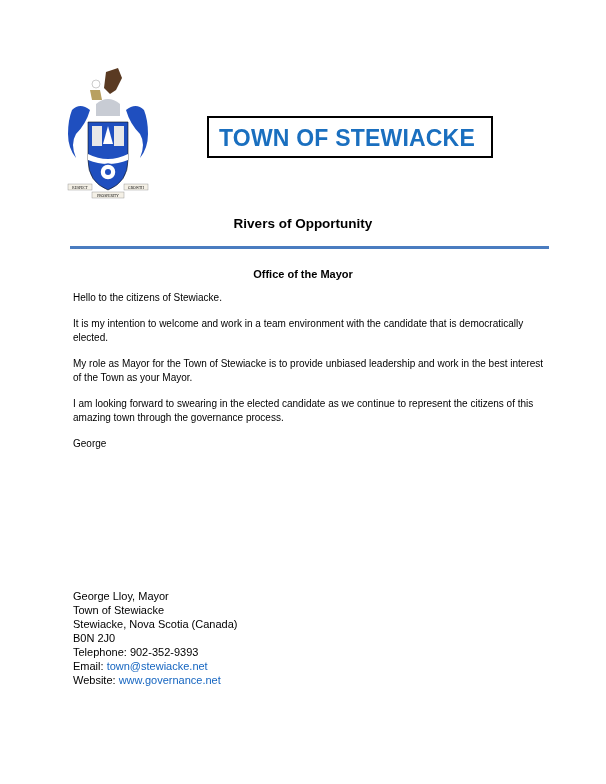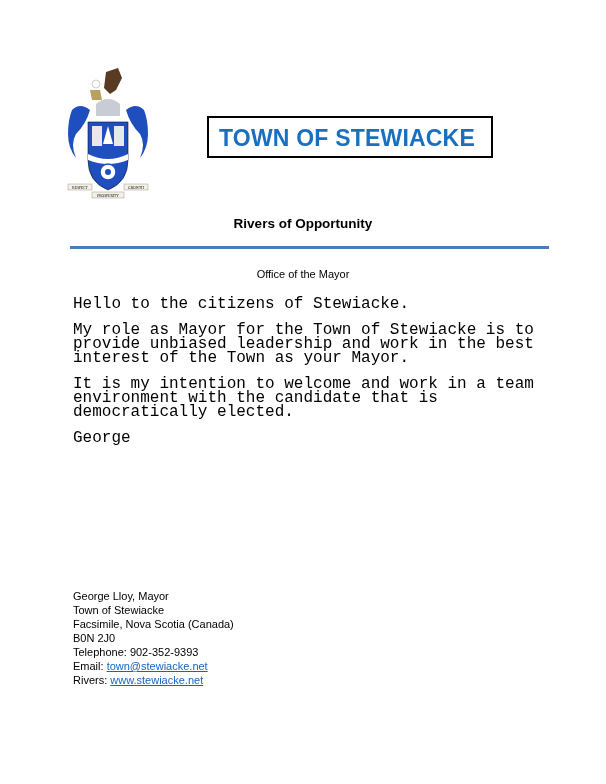--- a/index.html
+++ b/index.html
@@ -2,26 +2,26 @@
 <html><head>
 <meta charset="utf-8">
 <style>
   html,body{margin:0;padding:0;background:#fff;}
   body{width:606px;height:784px;position:relative;overflow:hidden;font-family:"Liberation Sans",sans-serif;color:#000;}
   .crest{position:absolute;left:66px;top:64px;width:84px;height:140px;}
   .title-box{position:absolute;left:207px;top:116px;width:286px;height:42px;border:2px solid #000;box-sizing:border-box;}
   .title-box span{position:absolute;left:10px;top:7px;font-size:23px;font-weight:bold;color:#1a6fbf;letter-spacing:0.2px;}
   .motto{position:absolute;left:0;width:606px;top:216px;text-align:center;font-size:13.5px;font-weight:bold;}
   .rule{position:absolute;left:70px;top:246px;width:479px;height:3px;background:#4a7cc0;}
-  .office{position:absolute;left:0;width:606px;top:268px;text-align:center;font-size:11px;font-weight:normal;}
-  .body-text{position:absolute;left:73px;top:297px;width:480px;font-size:16px;line-height:14px;font-family:Liberation Mono, monospace;}
+  .office{position:absolute;left:0;width:606px;top:268px;text-align:center;font-size:11px;font-weight:bold;}
+  .body-text{position:absolute;left:73px;top:291px;width:480px;font-size:10px;line-height:14px;}
   .body-text p{margin:0 0 12px 0;}
   .sig{position:absolute;left:73px;top:561px;font-size:11px;line-height:14px;}
   .sig div{margin:0;}
-  .link{color:#1565c0;text-decoration:underline;}
+  .link{color:#1565c0;}
 </style>
 </head>
 <body>
 
 <div class="crest">
   <svg width="84" height="140" viewBox="0 0 84 140">
 
     <path d="M40 8 L52 4 L56 14 L50 26 L44 30 L38 24 Z" fill="#5a3a22"></path>
     <circle cx="30" cy="20" r="4" fill="#fff" stroke="#999" stroke-width="0.5"></circle>
     <path d="M24 26 L34 26 L36 36 L26 36 Z" fill="#b8a060"></path>
@@ -50,26 +50,27 @@
 <div class="title-box">
   <span>TOWN OF STEWIACKE</span>
 </div>
 
 <div class="motto">Rivers of Opportunity</div>
 <div class="rule"></div>
 <div class="office">Office of the Mayor</div>
 
 <div class="body-text">
   <p>Hello to the citizens of Stewiacke.</p>
+  <p>It is my intention to welcome and work in a team environment with the candidate that is democratically elected.</p>
   <p>My role as Mayor for the Town of Stewiacke is to provide unbiased leadership and work in the best interest of the Town as your Mayor.</p>
-  <p>It is my intention to welcome and work in a team environment with the candidate that is democratically elected.</p>
+  <p>I am looking forward to swearing in the elected candidate as we continue to represent the citizens of this amazing town through the governance process.</p>
   <p>George</p>
 </div>
 
 <div class="sig" style="top:589px;">
   <div>George Lloy, Mayor</div>
   <div>Town of Stewiacke</div>
-  <div>Facsimile, Nova Scotia (Canada)</div>
+  <div>Stewiacke, Nova Scotia (Canada)</div>
   <div>B0N 2J0</div>
   <div>Telephone: 902-352-9393</div>
   <div><span>Email: </span><a class="link">town@stewiacke.net</a></div>
-  <div><span>Rivers: </span><a class="link">www.stewiacke.net</a></div>
+  <div><span>Website: </span><a class="link">www.governance.net</a></div>
 </div>
 
 </body></html>

